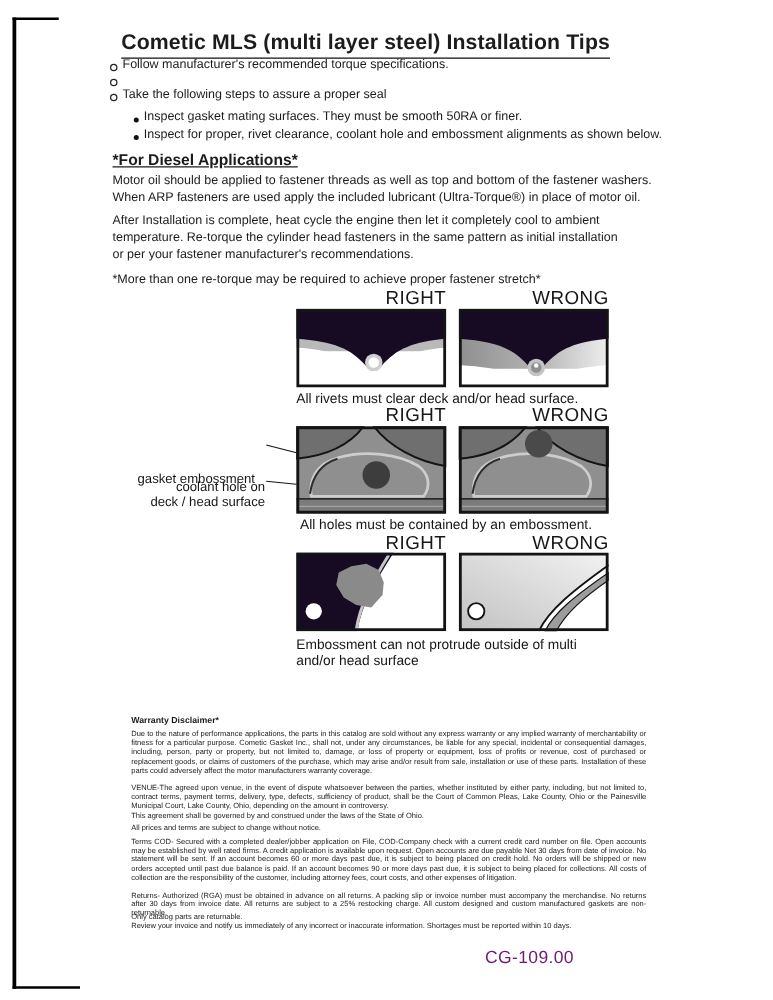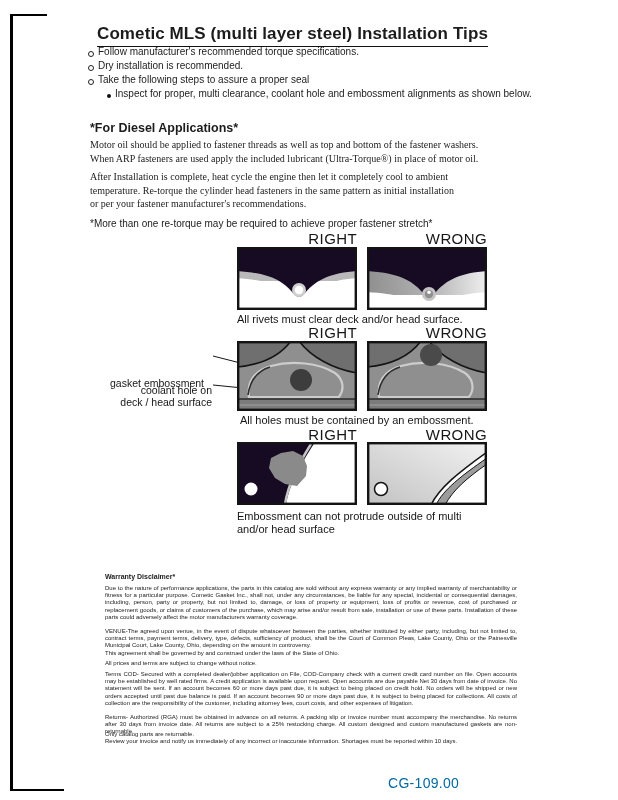--- a/index.html
+++ b/index.html
@@ -12,63 +12,66 @@
   .scan-tick-bottom{left:10px;top:789px;width:54px;height:2px;background:#000;}
   
   .title{left:97px;top:24px;font-size:17px;font-weight:bold;letter-spacing:.1px;
          border-bottom:1.5px solid #111;padding-bottom:2px;white-space:nowrap;}
   .bullet-row{display:flex;align-items:center;white-space:nowrap;font-size:10px;line-height:14px;}
   .bullets{left:88px;top:45px;}
   .marker-o{width:4px;height:4px;border:1px solid #222;border-radius:50%;margin:4px 4px 0 0;flex:0 0 auto;}
   .subbullets{left:107px;top:87px;}
   .marker-f{width:4px;height:4px;background:#111;border-radius:50%;margin:4px 4px 0 0;flex:0 0 auto;}
   
-  .diesel-head{left:90px;top:121px;font-size:12.5px;font-weight:bold;}
-  .para{font-size:10px;line-height:13.5px;white-space:pre-line;font-family:Liberation Serif, serif;}
+  .diesel-head{left:90px;top:121px;font-size:12.5px;font-weight:bold;text-decoration:underline;}
+  .para{font-size:10px;line-height:13.5px;white-space:pre-line;}
   .p1{left:90px;top:138px;}
   .p2{left:90px;top:170px;}
   .note{left:90px;top:218px;font-size:10px;white-space:nowrap;}
   
   .dlabel{width:120px;text-align:right;font-size:15px;letter-spacing:.4px;color:#161616;}
   .caption{font-size:11px;color:#161616;white-space:pre-line;line-height:13px;}
   .callout{font-size:10.5px;text-align:right;line-height:12px;color:#161616;white-space:pre-line;}
   svg{display:block;}
   
   .warr-head{left:105px;top:573px;font-size:7px;font-weight:bold;}
   .warr{left:105px;width:412px;font-size:6px;line-height:7.2px;text-align:justify;color:#222;white-space:pre-line;}
   .w1{top:585px;} .w2{top:628px;} .w3{top:660px;} .w4{top:671px;} .w5{top:714px;} .w6{top:731px;}
-  .code{left:388px;top:775px;font-size:14px;letter-spacing:.3px;color:#0369a1;}
+  .code{left:388px;top:757px;font-size:14px;letter-spacing:.3px;color:#701a75;}
 </style>
 </head>
 <body>
 
 <div class="abs scan-line-v"></div>
 <div class="abs scan-tick-top"></div>
 <div class="abs scan-tick-bottom"></div>
 
 <div class="abs title">Cometic MLS (multi layer steel) Installation Tips</div>
 
 <div class="abs bullets">
   <div class="bullet-row">
     <span class="marker-o"></span>
     <span>Follow manufacturer's recommended torque specifications.</span>
   </div>
   <div class="bullet-row">
     <span class="marker-o"></span>
-    <span>Dry installation is recommended.</span>
   </div>
   <div class="bullet-row">
     <span class="marker-o"></span>
     <span>Take the following steps to assure a proper seal</span>
   </div>
 </div>
 <div class="abs subbullets">
   <div class="bullet-row">
     <span class="marker-f"></span>
-    <span>Inspect for proper, multi clearance, coolant hole and embossment alignments as shown below.</span>
+    <span>Inspect gasket mating surfaces.  They must be smooth 50RA or finer.</span>
+  </div>
+  <div class="bullet-row">
+    <span class="marker-f"></span>
+    <span>Inspect for proper, rivet clearance, coolant hole and embossment alignments as shown below.</span>
   </div>
 </div>
 
 <div class="abs diesel-head">*For Diesel Applications*</div>
 <div class="abs para p1">Motor oil should be applied to fastener threads as well as top and bottom of the fastener washers.
 When ARP fasteners are used apply the included lubricant (Ultra-Torque®) in place of motor oil.</div>
 <div class="abs para p2">After Installation is complete, heat cycle the engine then let it completely cool to ambient
 temperature. Re-torque the cylinder head fasteners in the same pattern as initial installation
 or per your fastener manufacturer's recommendations.</div>
 <div class="abs note">*More than one re-torque may be required to achieve proper fastener stretch*</div>

